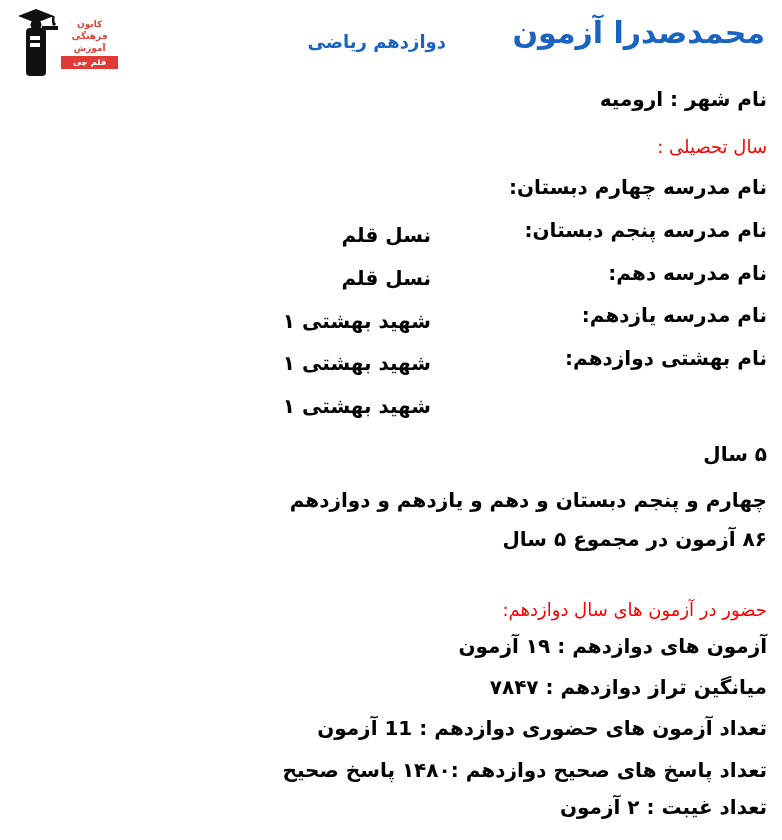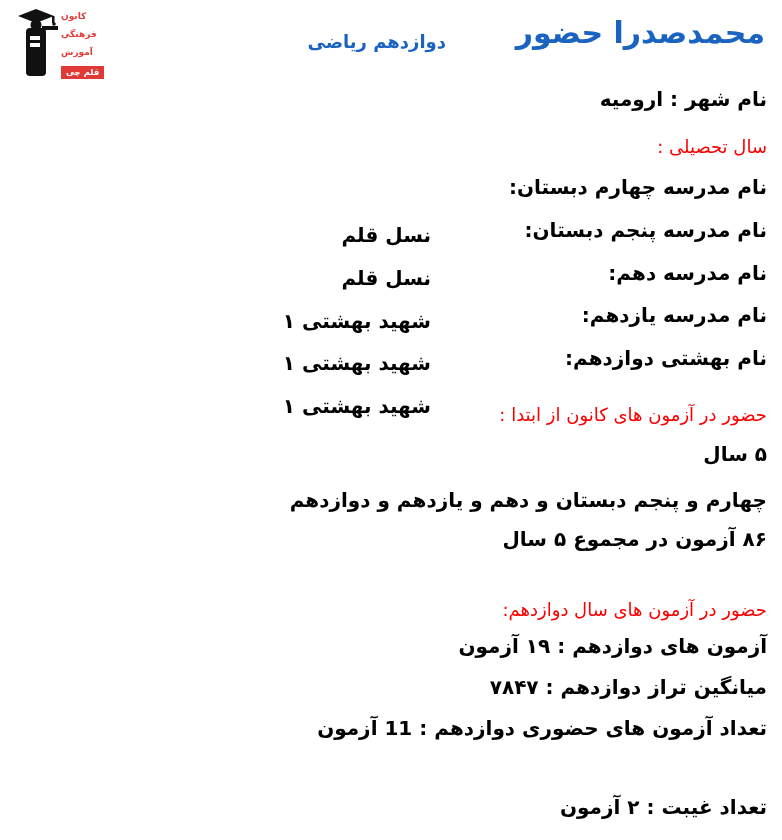--- a/index.html
+++ b/index.html
@@ -3,25 +3,25 @@
 <meta charset="utf-8">
 <style>
   html,body { margin:0; padding:0; background:#fff; }
   .page {
     position:relative; width:782px; height:840px; background:#ffffff;
     font-family:"DejaVu Sans", sans-serif; direction:rtl; overflow:hidden;
   }
   
   .logo { position:absolute; top:6px; left:14px; display:flex; direction:ltr; gap:3px; }
   .logo-figure { width:44px; height:72px; }
-  .logo-textcol { display:flex; flex-direction:column; margin-top:5px; gap:7px;
-                  align-items:flex-end; direction:rtl; }
+  .logo-textcol { display:flex; flex-direction:column; margin-top:13px; gap:1px;
+                  align-items:center; direction:rtl; }
   .logo-word { font-size:9px; line-height:11px; font-weight:700; color:#e04038; }
   .logo-badge { background:#e13a36; color:#ffffff; font-size:8.5px; line-height:11px;
-                font-weight:700; padding:1px 5px; margin-top:1px; }
+                font-weight:700; padding:1px 12px; margin-top:1px; }
   .student-name { position:absolute; top:13px; right:17px; font-size:30px; line-height:40px;
                   font-weight:700; color:#1b63c1; white-space:nowrap; }
   .grade-field { position:absolute; top:29px; right:336px; font-size:18px; line-height:26px;
                  font-weight:700; color:#1b63c1; white-space:nowrap;margin-left:36px; }
   
   .line { position:absolute; right:15px; white-space:nowrap; }
   .b20 { font-size:20px; line-height:27px; font-weight:700; color:#000000; }
   .red18 { font-size:18px; line-height:24px; font-weight:400; color:#fb0000; }
   .row { position:absolute; left:0; right:0; height:27px; }
   .row .label { position:absolute; right:15px; white-space:nowrap;
@@ -46,21 +46,21 @@
       <rect x="16" y="37" width="10" height="4" fill="#ffffff"></rect>
     </svg>
     <div class="logo-textcol">
       <span class="logo-word">کانون</span>
       <span class="logo-word">فرهنگی</span>
       <span class="logo-word">آموزش</span>
       <span class="logo-badge">قلم چی</span>
     </div>
   </div>
 
-  <div class="student-name">محمدصدرا حضور</div>
+  <div class="student-name">محمدصدرا آزمون</div>
   <div class="grade-field">دوازدهم ریاضی</div>
 
   <div class="line b20" style="top:86px">نام شهر : ارومیه</div>
   <div class="line red18" style="top:135px">سال تحصیلی :</div>
 
   <div class="row" style="top:174px">
     <span class="label">نام مدرسه چهارم دبستان:</span>
     <span class="value">نسل قلم</span>
   </div>
   <div class="row" style="top:217px">
@@ -73,24 +73,24 @@
   </div>
   <div class="row" style="top:302px">
     <span class="label">نام مدرسه یازدهم:</span>
     <span class="value">شهید بهشتی ۱</span>
   </div>
   <div class="row" style="top:345px">
     <span class="label">نام بهشتی دوازدهم:</span>
     <span class="value">شهید بهشتی ۱</span>
   </div>
 
-  <div class="line red18" style="top:403px">حضور در آزمون های کانون از ابتدا :</div>
   <div class="line b20" style="top:441px">۵ سال</div>
   <div class="line b20" style="top:487px">چهارم و پنجم دبستان و دهم و یازدهم و دوازدهم</div>
   <div class="line b20" style="top:526px">۸۶ آزمون در مجموع ۵ سال</div>
 
   <div class="line red18" style="top:598px">حضور در آزمون های سال دوازدهم:</div>
   <div class="line b20" style="top:633px">آزمون های دوازدهم : ۱۹ آزمون</div>
   <div class="line b20" style="top:674px">میانگین تراز دوازدهم : ۷۸۴۷</div>
   <div class="line b20" style="top:715px">تعداد آزمون های حضوری دوازدهم : 11 آزمون</div>
+  <div class="line b20" style="top:757px">تعداد پاسخ های صحیح دوازدهم :۱۴۸۰ پاسخ صحیح</div>
   <div class="line b20" style="top:794px">تعداد غیبت : ۲ آزمون</div>
 
 </div>
 
 </body></html>

